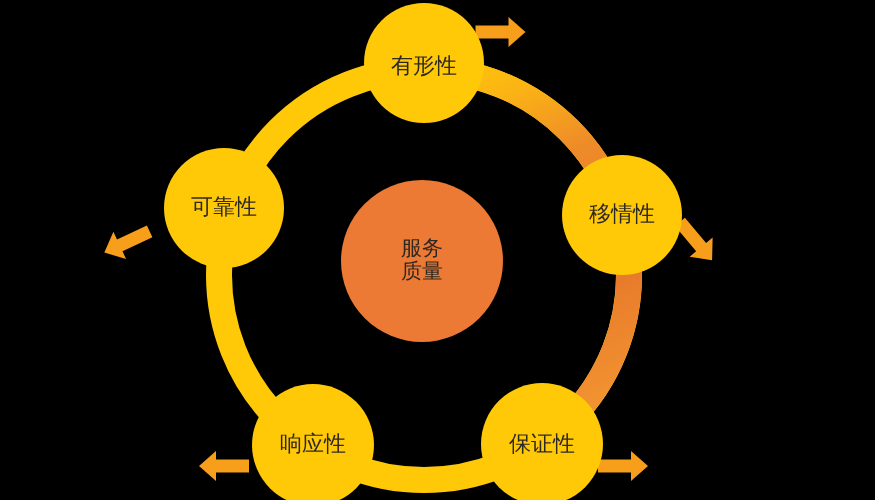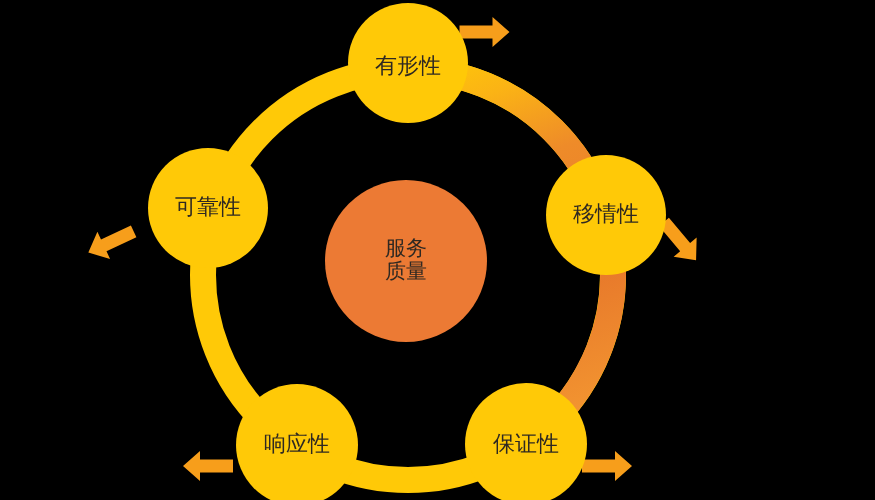--- a/index.html
+++ b/index.html
@@ -9,20 +9,21 @@
   body {
     width: 875px;
     height: 500px;
     overflow: hidden;
     background: #000000;
   }
   .stage {
     position: relative;
     width: 753px;
     height: 500px;
+    margin-left: 16px;
   }
   svg { display: block; }
   .node-label {
     font-family: "DejaVu Sans", sans-serif;
     font-size: 22px;
     font-weight: 500;
   }
   .center-label {
     font-family: "DejaVu Sans", sans-serif;
     font-size: 21px;

